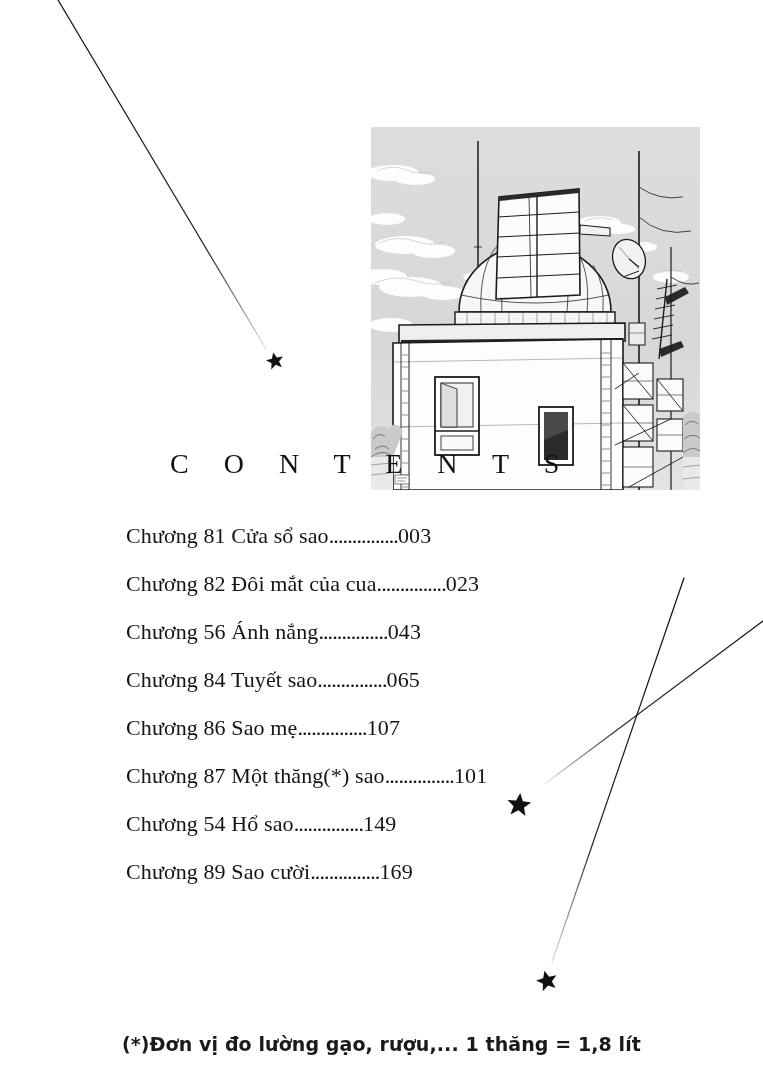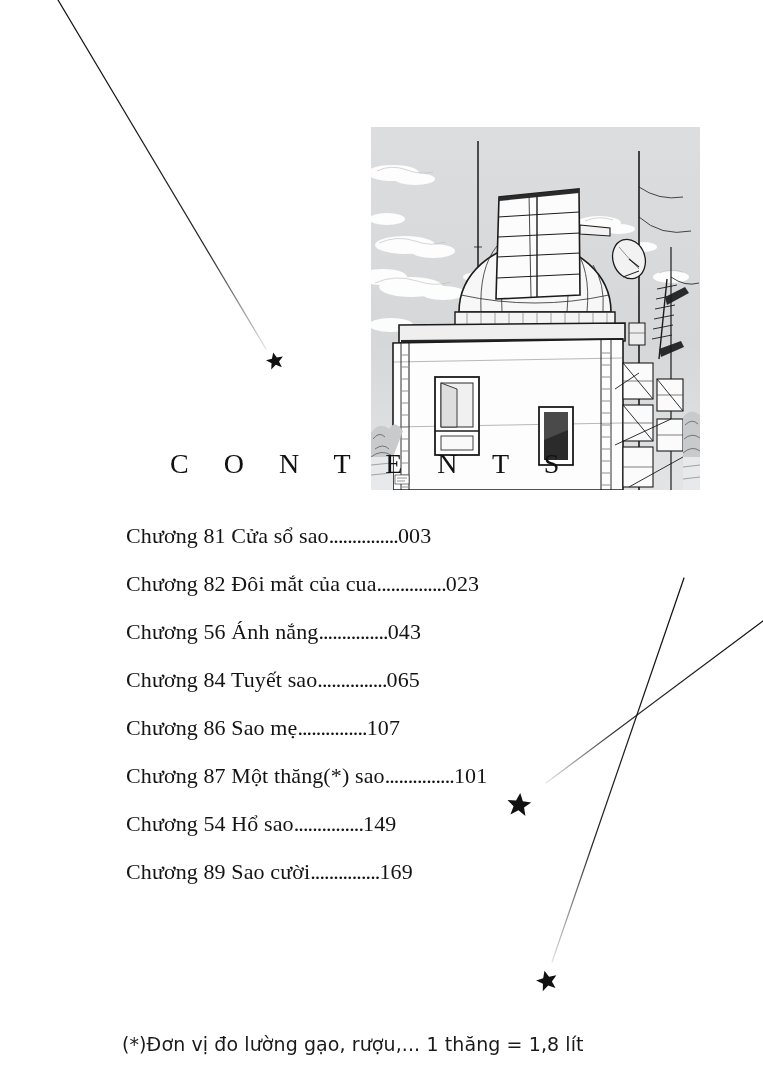--- a/index.html
+++ b/index.html
@@ -78,20 +78,21 @@
   
   #footnote {
     position: absolute;
     left: 122px;
     top: 1033px;
     font-family: "DejaVu Sans", "Liberation Sans", sans-serif;
     font-size: 19px;
     color: #1a1a1a;
     white-space: nowrap;
     letter-spacing: 0.005em;
+    font-weight: bold;
   }
 </style>
 </head>
 <body>
 
 <div id="page">
 
   <div id="photo-panel">
     <svg width="329" height="363" viewBox="0 0 329 363">
       <defs>

